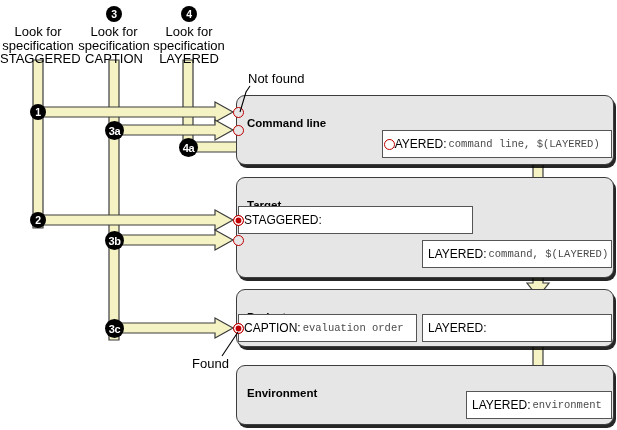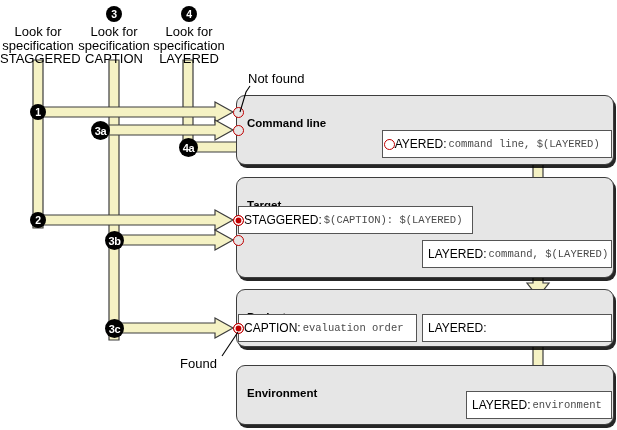--- a/index.html
+++ b/index.html
@@ -89,21 +89,20 @@
 
   <div class="vbox" style="left:382px;top:130px;width:230px;height:28px;">
     <span class="vname">LAYERED</span>
       <span class="vsep">:</span>
       <span class="vval">command line, $(LAYERED)</span>
   </div>
 
   <div class="vbox" style="left:238px;top:206px;width:235px;height:28px;">
     <span class="vname">STAGGERED</span>
       <span class="vsep">:</span>
-      <span class="vval">$(CAPTION): $(LAYERED)</span>
   </div>
   <div class="vbox" style="left:422px;top:240px;width:190px;height:28px;">
     <span class="vname">LAYERED</span>
       <span class="vsep">:</span>
       <span class="vval">command, $(LAYERED)</span>
   </div>
 
   <div class="vbox" style="left:238px;top:314px;width:179px;height:28px;">
     <span class="vname">CAPTION</span>
       <span class="vsep">:</span>
@@ -128,21 +127,21 @@
   <div class="dot" style="left:233px;top:235px;"></div>
 
   <div class="dot filled" style="left:233px;top:323px;"></div>
 
   <svg class="layer" viewBox="0 0 617 430" xmlns="http://www.w3.org/2000/svg">
     <path d="M240,112 L246,92 L250,86" stroke="#000" stroke-width="1.1" fill="none"></path>
     <path d="M238,332 L222,356" stroke="#000" stroke-width="1.1" fill="none"></path>
   </svg>
 
   <div class="callout" style="left:248px;top:71px;">Not found</div>
-  <div class="callout" style="left:180px;top:356px;">Found</div>
+  <div class="callout" style="left:192px;top:356px;">Found</div>
 
   <div class="colhead" style="left:0px;top:25px;width:76px;">
     <div>Look for</div>
     <div>specification</div>
     <div>STAGGERED</div>
   </div>
   <div class="colhead" style="left:76px;top:25px;width:76px;">
     <div>Look for</div>
     <div>specification</div>
     <div>CAPTION</div>
@@ -151,18 +150,18 @@
     <div>Look for</div>
     <div>specification</div>
     <div>LAYERED</div>
   </div>
 
   <div class="badge" style="left:106px;top:6px;">3</div>
   <div class="badge" style="left:181px;top:6px;">4</div>
 
   <div class="badge" style="left:30px;top:104px;">1</div>
   <div class="badge" style="left:30px;top:212px;">2</div>
-  <div class="badge wide" style="left:91px;top:121px;text-align:center;">3a</div>
+  <div class="badge wide" style="left:105px;top:121px;text-align:center;">3a</div>
   <div class="badge wide" style="left:105px;top:231px;">3b</div>
   <div class="badge wide" style="left:105px;top:319px;">3c</div>
   <div class="badge wide" style="left:179px;top:138px;">4a</div>
 
 </div>
 
 </body></html>

